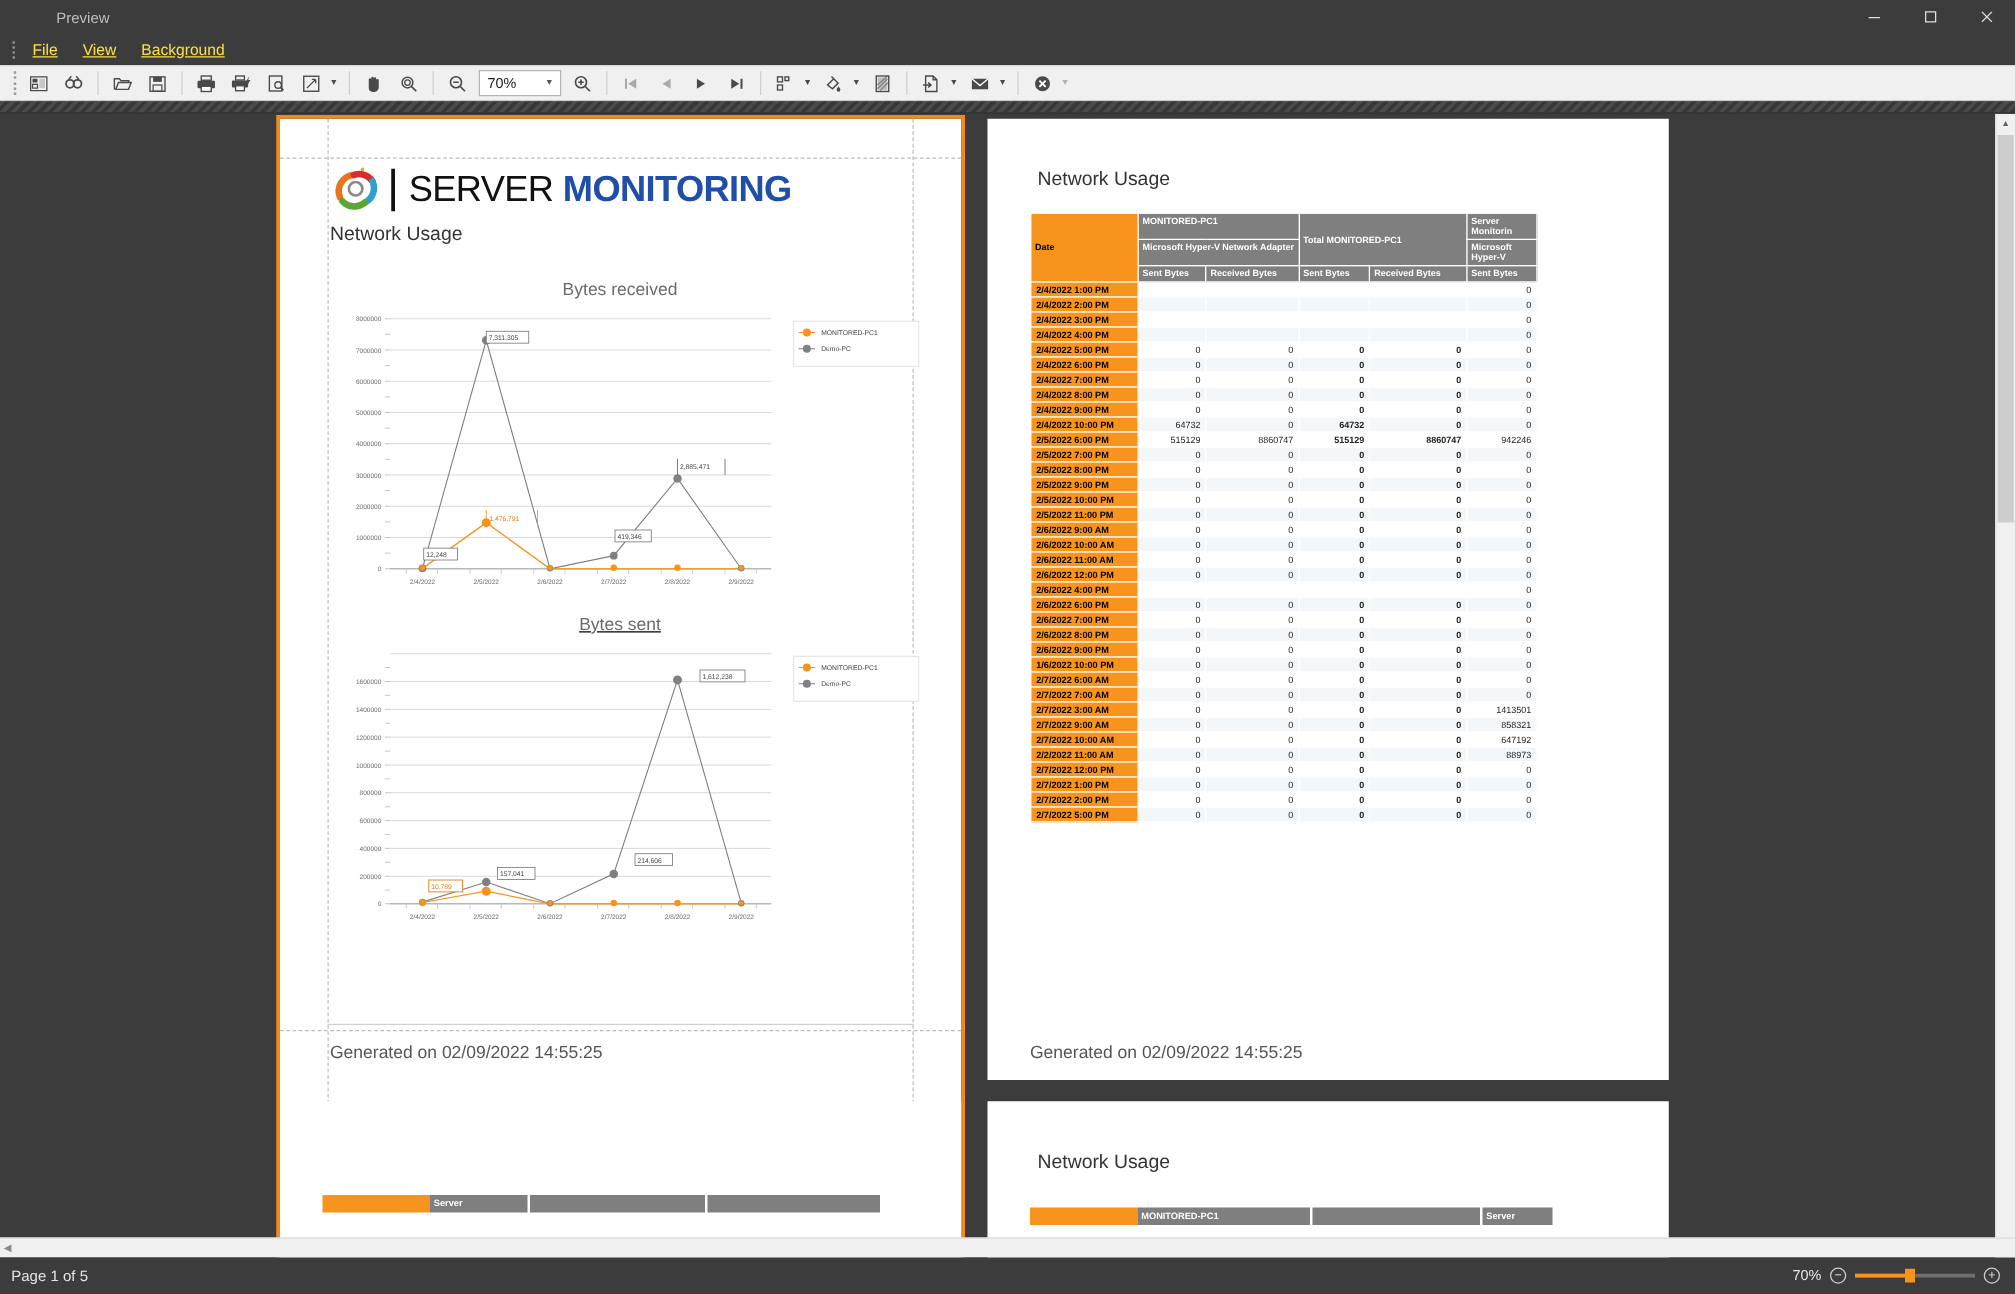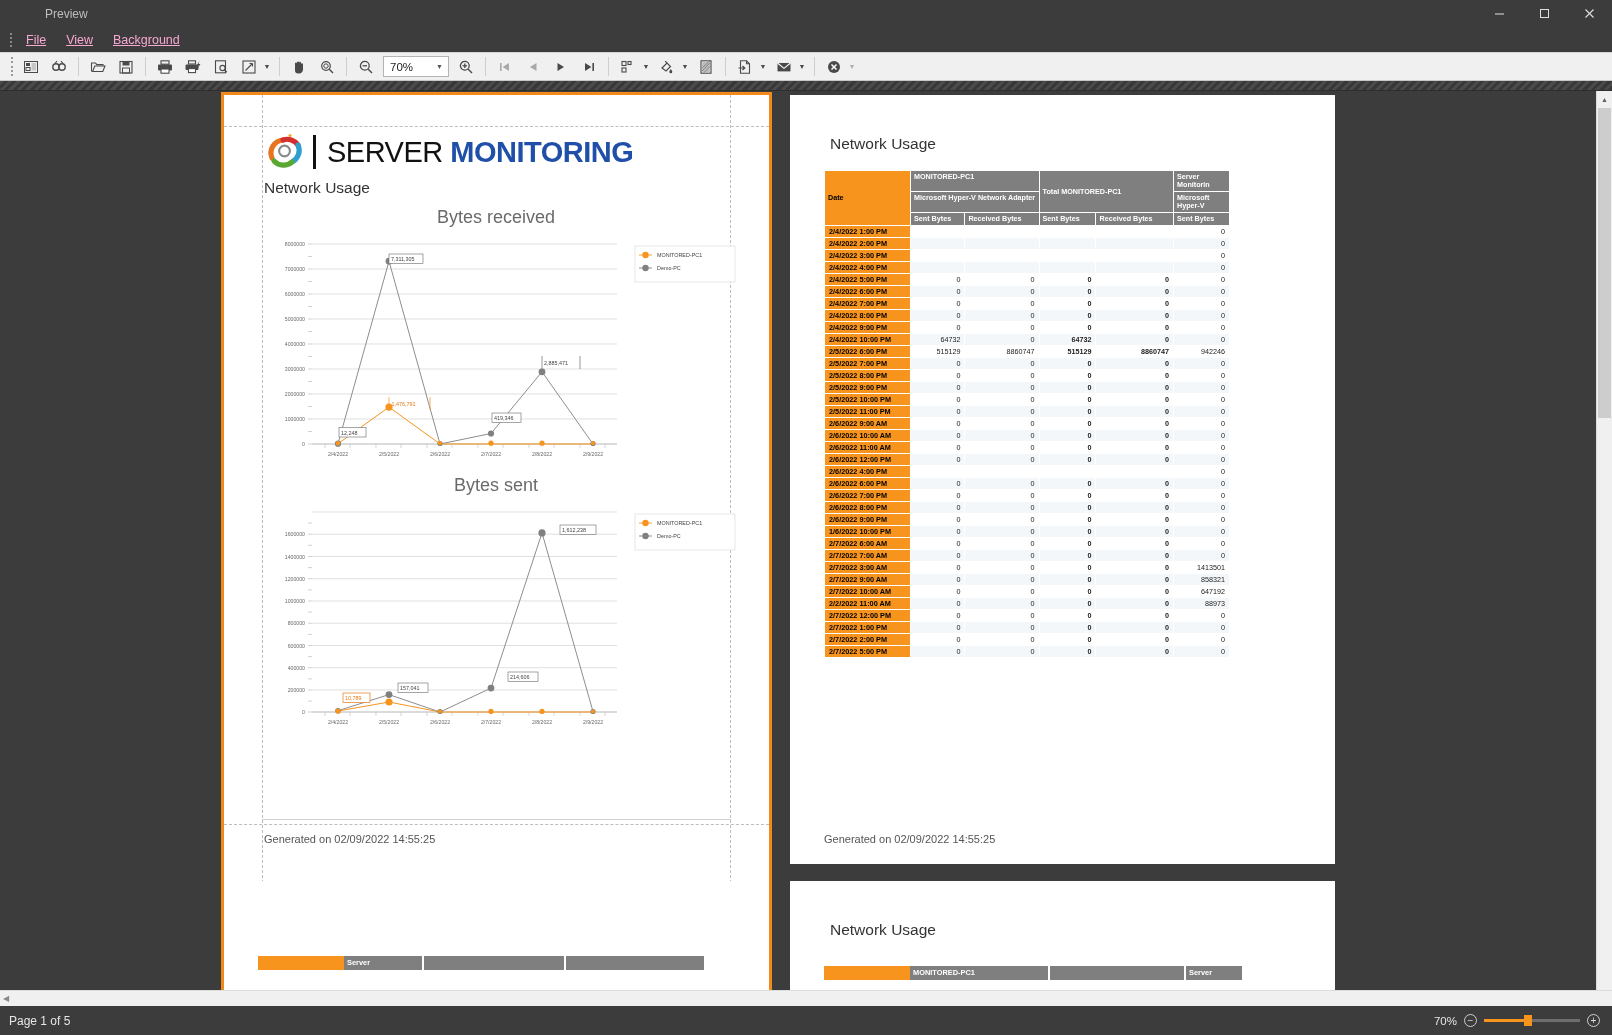--- a/index.html
+++ b/index.html
@@ -25,21 +25,21 @@
 
   
   #menubar {
     height: 25px; background: #3c3c3c; display: flex; align-items: center;
     padding-left: 6px;
   }
   .gripdots { width: 10px; color: #8a8a8a; font-size: 9px; letter-spacing: 0; line-height: 5px;
     display: flex; flex-direction: column; align-items: center; }
   .gripdots i { display:block; width:2px; height:2px; background:#8a8a8a; margin:1px 0; }
   .menuitem {
-    color: #f9a8d4; font-size: 12.5px; padding: 3px 10px; cursor: default;
+    color: #fde047; font-size: 12.5px; padding: 3px 10px; cursor: default;
   }
   .menuitem u { text-decoration: underline; }
 
   
   #toolbar {
     height: 29px; background: #f0f0f0; border-top: 1px solid #d6d6d6;
     border-bottom: 1px solid #c8c8c8;
     display: flex; align-items: center; padding-left: 6px; gap: 0px;
   }
   #toolbar .grip { width: 11px; display:flex; flex-direction:column; align-items:center; }
@@ -88,26 +88,26 @@
   .logo-row { position: absolute; left: 40px; top: 36px; display: flex; align-items: center; }
   .logo-mark { width: 42px; height: 42px; position: relative; }
   .logo-divider { width: 3px; height: 34px; background: #111; margin: 0 11px 0 7px; }
   .brand { font-size: 29px; letter-spacing: -0.5px; font-weight: 400; font-family: "Liberation Sans", sans-serif; }
   .brand .b1 { color: #111; }
   .brand .b2 { color: #1f4fa8; font-weight: 700; }
   .rpt-title {
     position: absolute; left: 40px; top: 84px; font-size: 15.5px; color: #333;
     font-family: "Liberation Sans", sans-serif;
   }
-  .chart-title { text-align: center; font-size: 18px; color: #6a6a6a; }
+  .chart-title { text-align: center; font-size: 14px; color: #6a6a6a; margin-top: 16px; }
   .chart-box { position: absolute; }
   .ticklabel { font-size: 5.2px; fill: #6a6a6a; }
   .legend-text { font-size: 5.4px; fill: #444; }
 
-  .genline { position: absolute; left: 40px; font-size: 11px; color: #555; }
+  .genline { position: absolute; left: 40px; font-size: 14px; color: #555; }
 
   
   .p2-title { position: absolute; left: 40px; top: 40px; font-size: 15.5px; color: #333; }
   table.rpt {
     position: absolute; border-collapse: collapse; font-size: 7.2px;
     font-family: "Liberation Sans", sans-serif;
   }
   table.rpt th, table.rpt td { border: 1px solid #fff; padding: 0; }
   table.rpt th {
     background: #7f7f7f; color: #fff; font-weight: bold; text-align: left;
@@ -517,21 +517,21 @@
               <line x1="389" y1="23" x2="402" y2="23" stroke="#f7941e" stroke-width="0.9"></line>
               <circle cx="395.5" cy="23" r="3.2" fill="#f7941e"></circle>
               <text x="407" y="25" class="legend-text" fill="#444" font-family="Liberation Sans, sans-serif" font-size="5.4">MONITORED-PC1</text>
               <line x1="389" y1="36" x2="402" y2="36" stroke="#808080" stroke-width="0.9"></line>
               <circle cx="395.5" cy="36" r="3.2" fill="#808080"></circle>
               <text x="407" y="38" class="legend-text" fill="#444" font-family="Liberation Sans, sans-serif" font-size="5.4">Demo-PC</text>
             </g>
           </svg>
         </div>
 
-        <div class="chart-box" style="left:26px; top:380px; width:492px; height:252px;">
+        <div class="chart-box" style="left:26px; top:380px; width:492px; height:252px;text-decoration:underline;">
           <div class="chart-title">Bytes sent</div>
           <svg width="492" height="228" viewBox="0 0 492 228" style="display:block;margin-top:4px;">
             <g stroke="#d3d3d3" stroke-width="0.7">
               <line x1="62" y1="12" x2="367" y2="12"></line>
               <line x1="62" y1="34.2" x2="367" y2="34.2"></line>
               <line x1="62" y1="56.5" x2="367" y2="56.5"></line>
               <line x1="62" y1="78.7" x2="367" y2="78.7"></line>
               <line x1="62" y1="101" x2="367" y2="101"></line>
               <line x1="62" y1="123.2" x2="367" y2="123.2"></line>
               <line x1="62" y1="145.5" x2="367" y2="145.5"></line>

